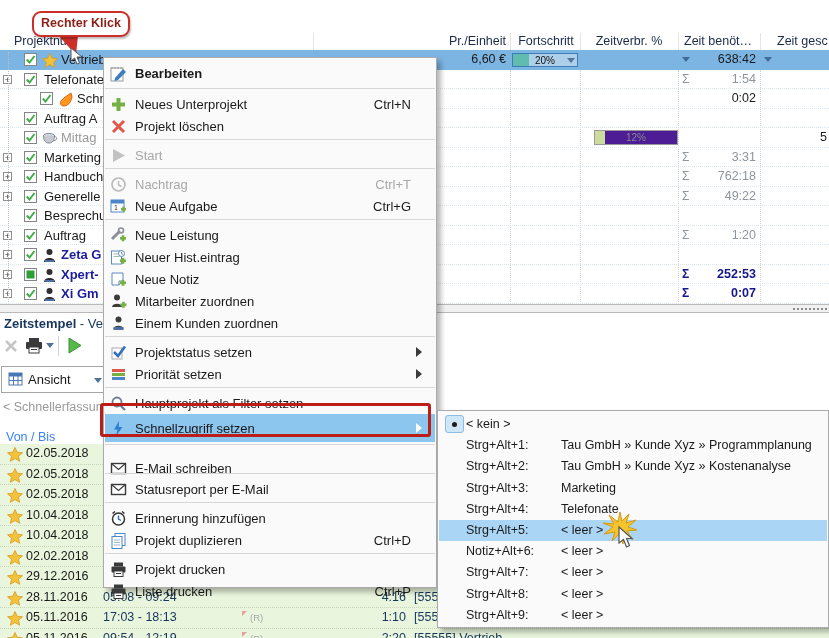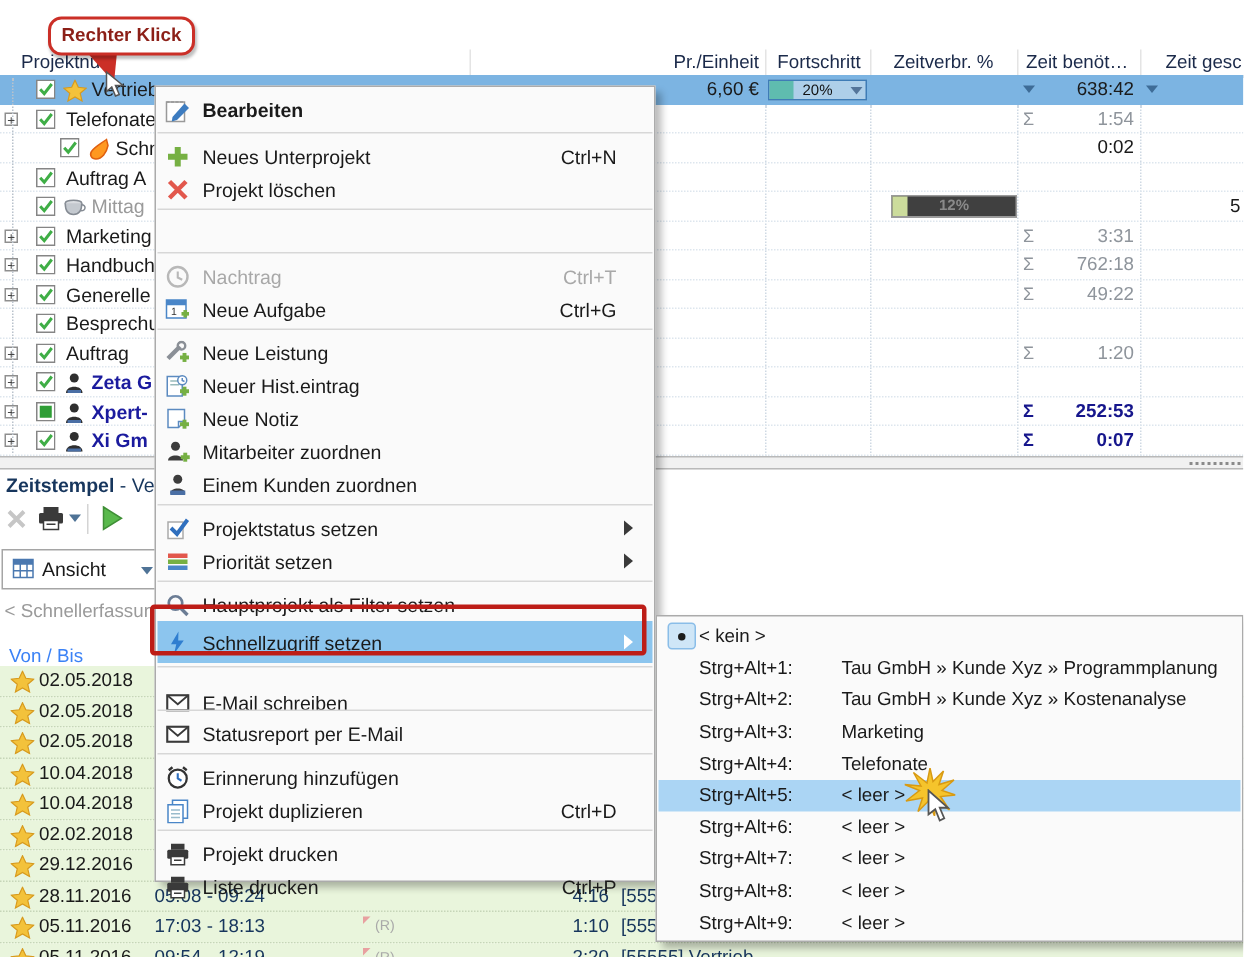--- a/index.html
+++ b/index.html
@@ -158,21 +158,21 @@
         <span class="abs" style="left: 24px; top: 3px;"><svg width="13" height="13">
             <rect x="0.5" y="0.5" width="12" height="12" fill="#fff" stroke="#858585"></rect>
             <path d="M2.8 6.5 L5.5 9.5 L10.5 3" stroke="#3fae46" stroke-width="2" fill="none"></path>
           </svg></span>
         <span class="abs" style="left: 42px; top: 4px;"><svg width="17" height="13">
             <ellipse cx="7" cy="3.5" rx="5.5" ry="2" fill="#d9dce0" stroke="#858b93"></ellipse>
             <path d="M1.5 3.5 C1.5 8 3 11 7 11 C11 11 12.5 8 12.5 3.5" fill="#c4c9cf" stroke="#858b93"></path>
             <path d="M12.5 4.5 C15.5 4.5 15.5 8.5 12 8.5" fill="none" stroke="#858b93"></path>
           </svg></span>
         <span class="tlabel grayname" style="left: 61px;">Mittag</span>
-        <div class="pbar" style="left: 594px; top: 2px; width: 84px; height: 15px; line-height: 14px; border: 1px solid rgb(154, 154, 154); background: #404040; color: rgb(138, 138, 138); font-weight: bold;"><div style="position: absolute; left: 0px; top: 0px; bottom: 0px; width: 12%; background: rgb(204, 220, 156);"></div><span style="position: relative;">12%</span></div>
+        <div class="pbar" style="left: 594px; top: 2px; width: 84px; height: 15px; line-height: 14px; border: 1px solid rgb(154, 154, 154); background: #4c1d95; color: rgb(138, 138, 138);"><div style="position: absolute; left: 0px; top: 0px; bottom: 0px; width: 12%; background: rgb(204, 220, 156);"></div><span style="position: relative;">12%</span></div>
         <span style="position: absolute; left: 820px; top: 2px; font-size: 12.5px;">5</span>
       </div>
       <div class="trow" style="top: 147.5px;">
         <div class="expbox" style="top: 5px;">+</div>
         <span class="abs" style="left: 24px; top: 3px;"><svg width="13" height="13">
             <rect x="0.5" y="0.5" width="12" height="12" fill="#fff" stroke="#858585"></rect>
             <path d="M2.8 6.5 L5.5 9.5 L10.5 3" stroke="#3fae46" stroke-width="2" fill="none"></path>
           </svg></span>
         <span class="tlabel" style="left: 44px;">Marketing</span>
         <span class="sigma gray">Σ</span>
@@ -399,20 +399,26 @@
         <span class="lbl" style="top: 3.5px;">Neues Unterprojekt</span>
         <span class="sc" style="top: 3.5px;">Ctrl+N</span>
       </div>
       <div class="mitem" style="top: 57px; height: 22px;">
         <span class="ic" style="left: 5px; top: 2.5px;"><svg width="17" height="17">
             <path d="M3 3 L14 14 M14 3 L3 14" stroke="#e2574c" stroke-width="3" fill="none"></path>
           </svg></span>
         <span class="lbl" style="top: 3.5px;">Projekt löschen</span>
       </div>
       <div class="msep" style="top: 81px;"></div>
+      <div class="mitem dis" style="top: 86px; height: 22px;">
+        <span class="ic" style="left: 5px; top: 2.5px;"><svg width="17" height="17">
+            <path d="M3 2 L15 8.5 L3 15 Z" fill="#c2c2c2"></path>
+          </svg></span>
+        <span class="lbl" style="top: 3.5px;">Start</span>
+      </div>
       <div class="msep" style="top: 110px;"></div>
       <div class="mitem dis" style="top: 115px; height: 22px;">
         <span class="ic" style="left: 5px; top: 2.5px;"><svg width="17" height="17">
             <circle cx="8.5" cy="8.5" r="6.5" fill="none" stroke="#b8b8b8" stroke-width="1.6"></circle>
             <path d="M8.5 5 L8.5 9 L11.5 10.5" stroke="#b8b8b8" stroke-width="1.4" fill="none"></path>
           </svg></span>
         <span class="lbl" style="top: 3.5px;">Nachtrag</span>
         <span class="sc" style="top: 3.5px;">Ctrl+T</span>
       </div>
       <div class="mitem" style="top: 137px; height: 22px;">
@@ -587,21 +593,21 @@
       </div>
       <div class="smitem" style="top: 87.8px; padding-left: 38px;">
         <span class="sc">Strg+Alt+4:</span>
         <span class="val">Telefonate</span>
       </div>
       <div class="smitem hl" style="top: 109px;">
         <span class="sc">Strg+Alt+5:</span>
         <span class="val">&lt; leer &gt;</span>
       </div>
       <div class="smitem" style="top: 130.2px;">
-        <span class="sc">Strg+Alt+6:</span>
+        <span class="sc">Notiz+Alt+6:</span>
         <span class="val">&lt; leer &gt;</span>
       </div>
       <div class="smitem" style="top: 151.4px;">
         <span class="sc">Strg+Alt+7:</span>
         <span class="val">&lt; leer &gt;</span>
       </div>
       <div class="smitem" style="top: 172.6px;">
         <span class="sc">Strg+Alt+8:</span>
         <span class="val">&lt; leer &gt;</span>
       </div>

